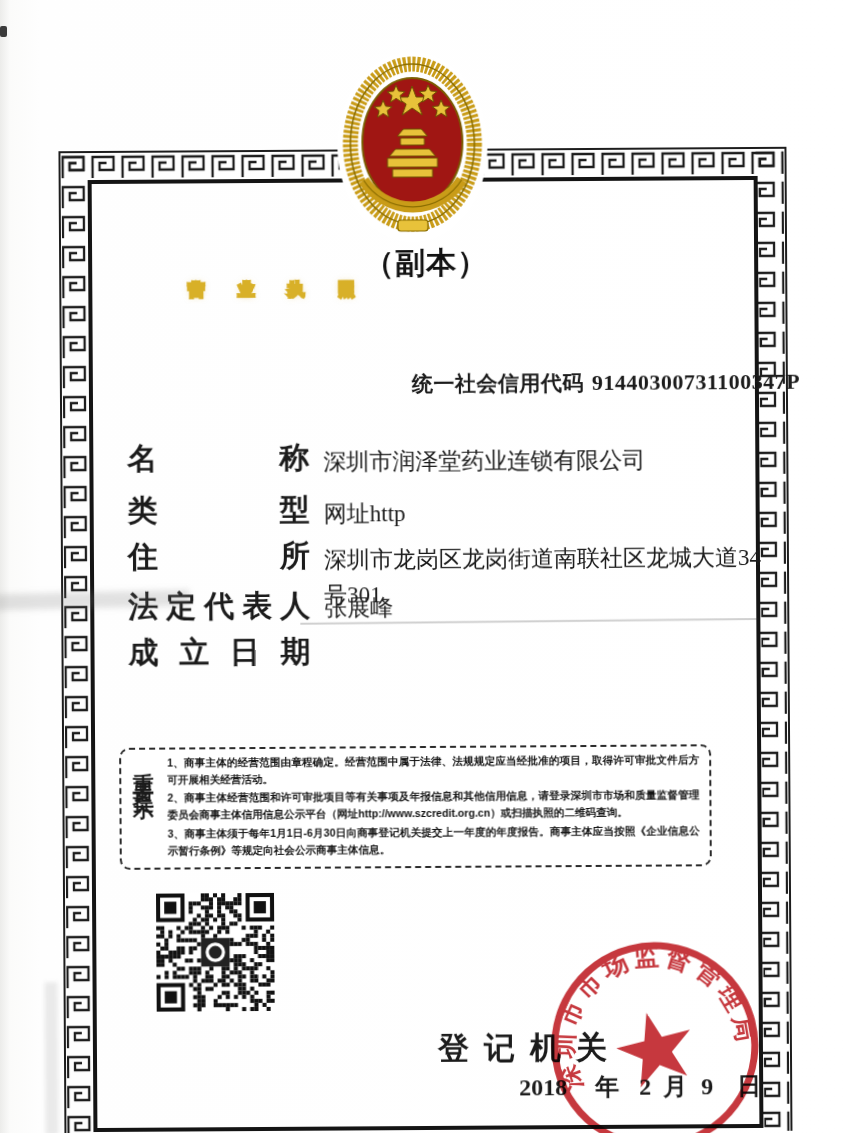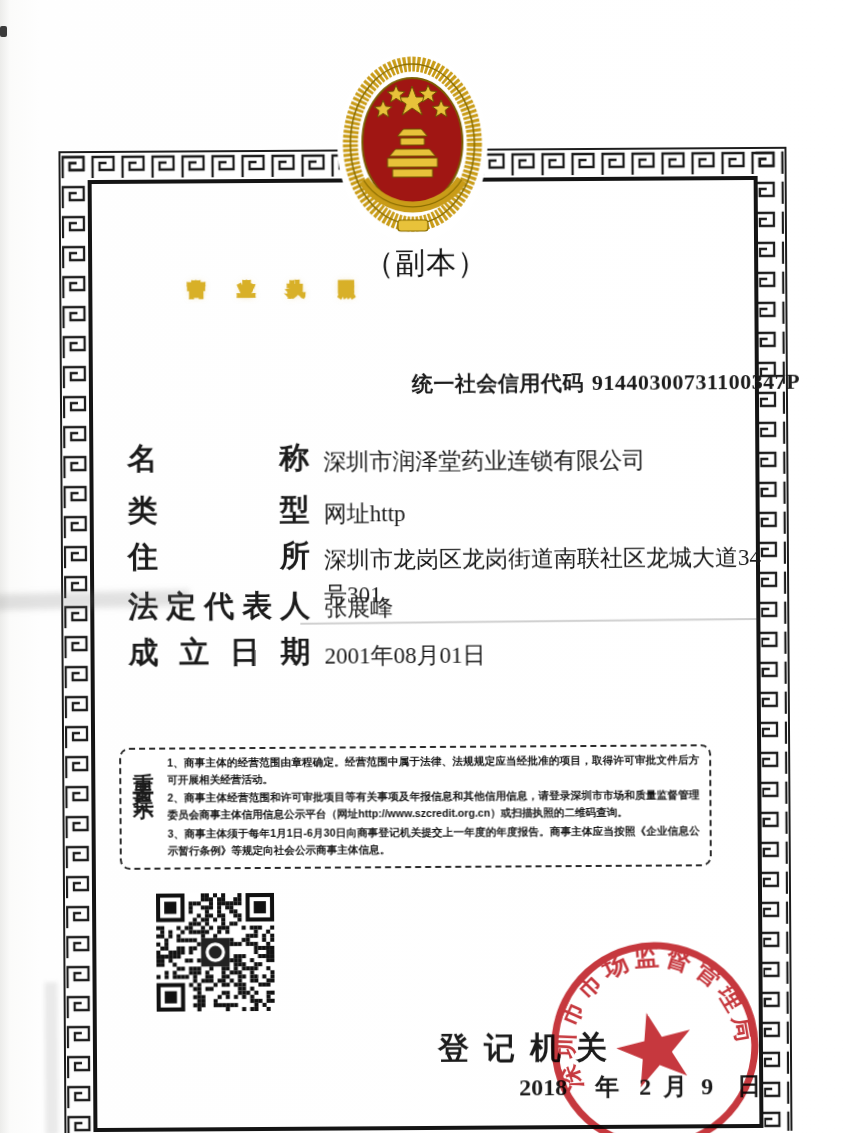--- a/index.html
+++ b/index.html
@@ -7,21 +7,21 @@
         background:linear-gradient(90deg,#ececea 0px,#fbfbfa 10px,#fefefe 40px,#ffffff 100%);
         font-family:"Liberation Sans",sans-serif;color:#1b1b1b;}
   .tilt{position:absolute;inset:0;transform:rotate(-0.35deg);transform-origin:50% 50%;}
   .frame-svg{position:absolute;left:0;top:0;}
   .emblem{position:absolute;left:340px;top:52px;}
   .title-row{position:absolute;left:190px;top:243px;display:flex;align-items:flex-end;}
   .title-chars{display:flex;gap:34px;font-family:"Liberation Serif",serif;font-weight:bold;
 age               font-size:97px;line-height:1.05;color:#fdf4c3;
                -webkit-text-stroke:3px #d8b028;
                text-shadow:0 0 1px #caa21c,0 0 6px rgba(210,170,40,.55);}
-  .subtitle{font-size:30px;font-weight:normal;color:#111;margin-left:10px;padding-bottom:14px;letter-spacing:1px;}
+  .subtitle{font-size:30px;font-weight:bold;color:#111;margin-left:10px;padding-bottom:14px;letter-spacing:1px;}
   .credit-line{position:absolute;left:413px;top:370px;font-size:21px;font-weight:bold;letter-spacing:.5px;
                font-family:"Liberation Sans",sans-serif;white-space:nowrap;}
   .credit-line .code{font-family:"Liberation Serif",serif;font-size:22px;margin-left:8px;letter-spacing:.5px;}
   .field{position:absolute;left:128px;display:flex;align-items:flex-start;}
   .jlabel{display:flex;justify-content:space-between;width:182px;font-weight:bold;font-size:30px;
           flex:none;line-height:1.1;}
   .fvalue{font-family:"Liberation Serif",serif;font-size:23px;line-height:1.5;margin-left:14px;
           padding-top:5px;max-width:448px;}
   .f-name{top:440px;} .f-type{top:492px;} .f-addr{top:538px;} .f-legal{top:588px;} .f-date{top:634px;}
   .f-legal .fvalue{padding-top:3px;}
@@ -134,21 +134,20 @@
         </div>
       <div class="fvalue">张展峰</div>
     </div>
     <div class="field f-date">
       <div class="jlabel">
           <span>成</span>
           <span>立</span>
           <span>日</span>
           <span>期</span>
         </div>
-      <div class="fvalue">2001年08月01日</div>
     </div>
 
     <div class="notice">
       <div class="notice-side">重要提示</div>
       <div class="notice-body">
         <p>1、商事主体的经营范围由章程确定。经营范围中属于法律、法规规定应当经批准的项目，取得许可审批文件后方可开展相关经营活动。</p>
         <p>2、商事主体经营范围和许可审批项目等有关事项及年报信息和其他信用信息，请登录深圳市市场和质量监督管理委员会商事主体信用信息公示平台（网址http://www.szcredit.org.cn）或扫描执照的二维码查询。</p>
         <p>3、商事主体须于每年1月1日-6月30日向商事登记机关提交上一年度的年度报告。商事主体应当按照《企业信息公示暂行条例》等规定向社会公示商事主体信息。</p>
       </div>
     </div>

